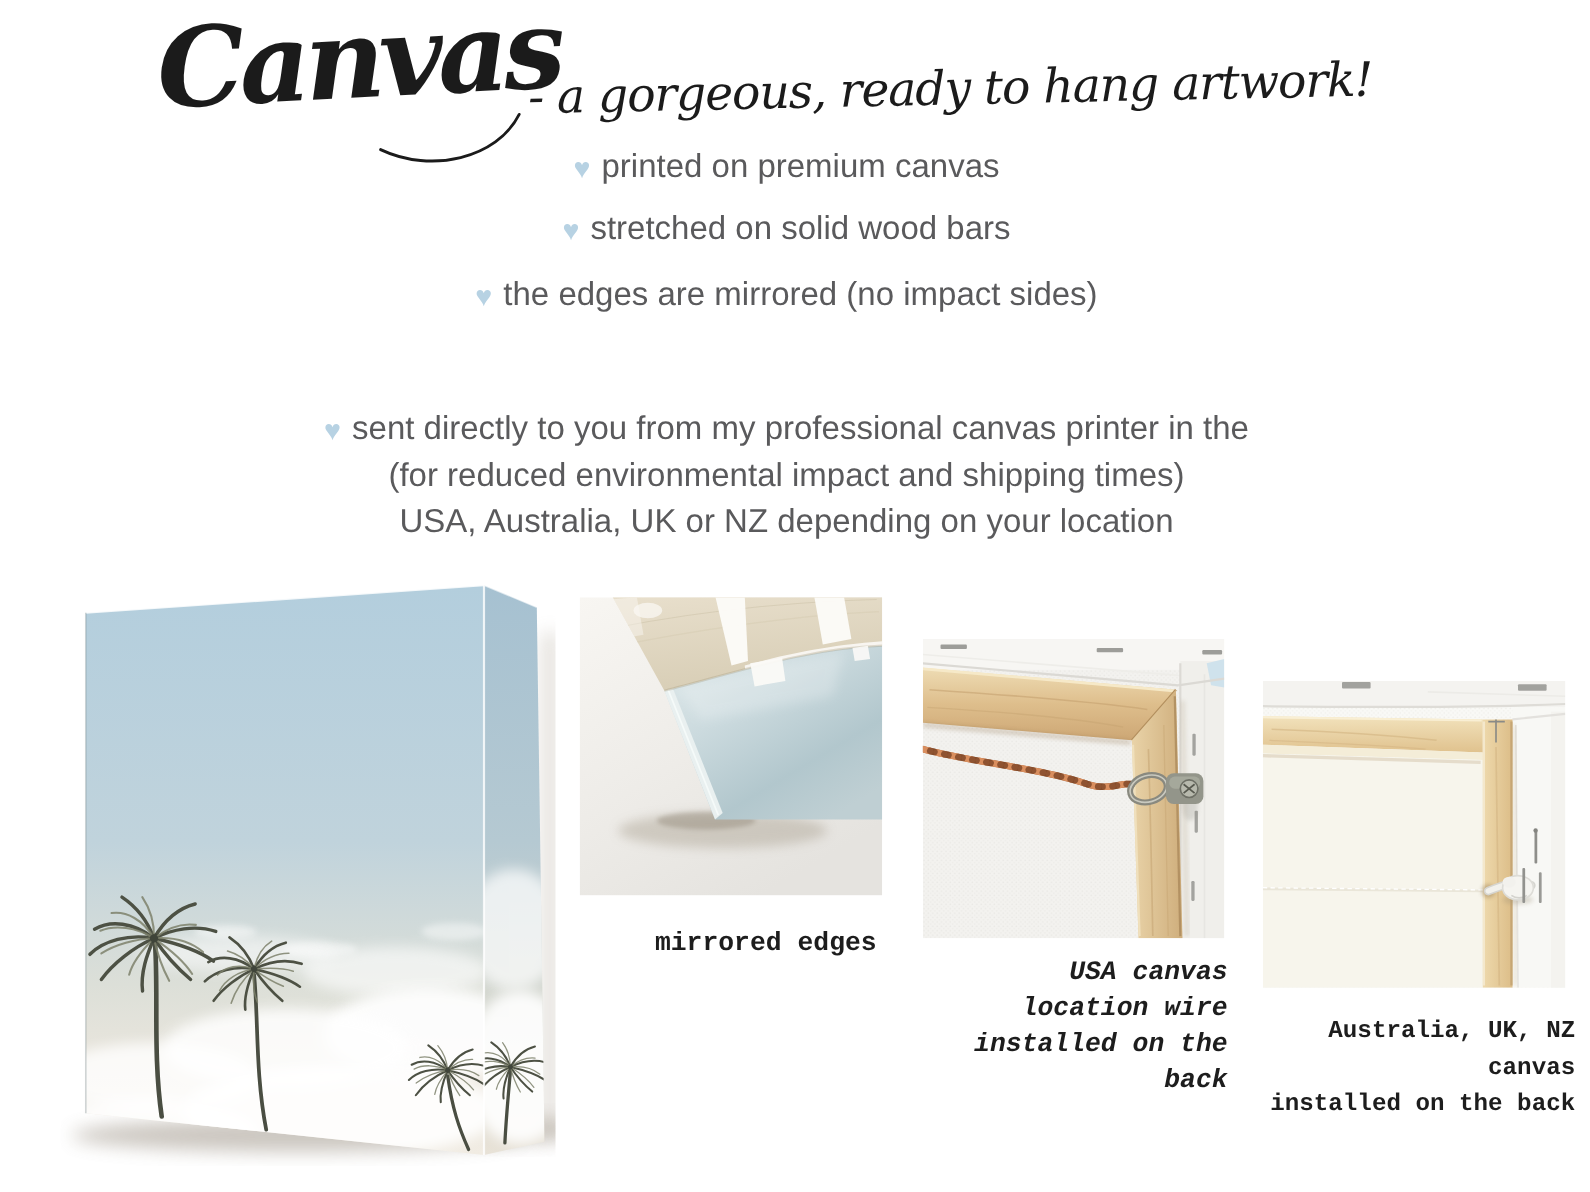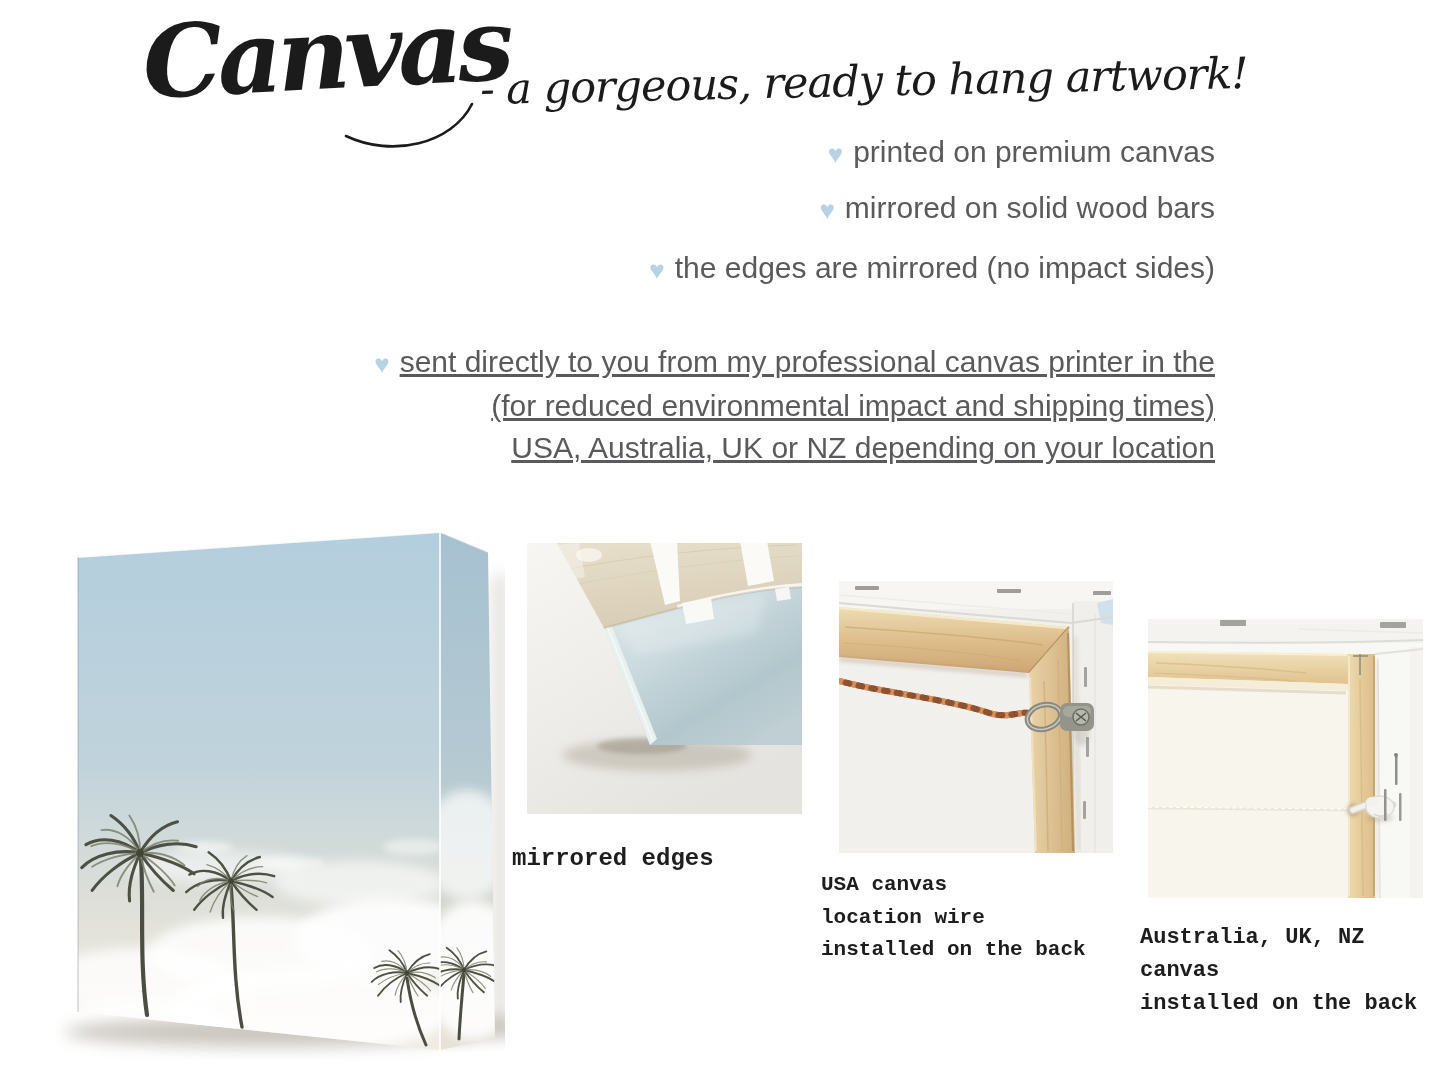--- a/index.html
+++ b/index.html
@@ -9,33 +9,33 @@
   .title-script{position:absolute;left:146px;top:4px;
     font-family:"DejaVu Serif",serif;font-style:italic;font-weight:700;
     font-size:100px;letter-spacing:-5px;color:var(--title-black,#1b1b1b);
     transform:rotate(-3deg);transform-origin:left bottom;}
   .subtitle-script{position:absolute;left:480px;top:56px;white-space:nowrap;
     font-family:"DejaVu Serif",serif;font-style:italic;font-weight:400;
     font-size:43px;letter-spacing:-1px;color:var(--title-black,#1b1b1b);
     transform:rotate(-1.2deg);}
   .title-swash{position:absolute;left:340px;top:100px;}
   
-  .bullet{position:absolute;left:215px;width:1000px;text-align:right;
+  .bullet{position:absolute;left:215px;width:1000px;text-align:center;
     font-size:30px;line-height:36px;color:var(--body-gray,#5a5a5c);white-space:nowrap;}
   .heart{color:var(--heart-blue,#b7d2e3);font-size:26px;margin-right:10px;
     vertical-align:-1px;display:inline-block;}
   .b1{top:134px}.b2{top:190px}.b3{top:250px}.b4{top:305px}
-  .b5{top:341px;line-height:42px;text-decoration:underline;}
+  .b5{top:369px;line-height:42px;}
   
   .fig{position:absolute;}
   .fig svg{display:block;}
-  .caption{position:absolute;text-align:left;color:var(--caption-black,#1d1d1d);
+  .caption{position:absolute;text-align:right;color:var(--caption-black,#1d1d1d);
     font-family:"Liberation Mono",monospace;font-weight:700;}
   .cap2{left:512px;top:845px;width:285px;font-size:24px;}
-  .cap3{left:821px;top:869px;width:295px;font-size:21px;line-height:32.5px;}
+  .cap3{left:821px;top:869px;width:295px;font-size:24px;line-height:32.5px;font-style:italic;}
   .cap4{left:1140px;top:921px;width:292px;font-size:22px;line-height:33px;}
   
   .crown-main{stroke:#4d5144;stroke-width:3;fill:none;stroke-linecap:round;}
   .crown-lite{stroke:#7e826c;stroke-width:2.2;fill:none;stroke-linecap:round;opacity:.85;}
   .trunk{stroke:#4a4e42;fill:none;stroke-linecap:round;}
 </style>
 </head>
 <body>
 
 <div class="page">
@@ -43,21 +43,21 @@
   <div class="title-script">Canvas</div>
   <svg class="title-swash" width="140" height="62" viewBox="0 0 140 62">
     <path d="M132,4 C112,44 52,58 6,36" stroke="#1b1b1b" stroke-width="2.6" fill="none" stroke-linecap="round"></path>
   </svg>
   <div class="subtitle-script">- a gorgeous, ready to hang artwork!</div>
 
   <div class="bullet b1">
     <span class="heart">♥</span><span>printed on premium canvas</span>
   </div>
   <div class="bullet b2">
-    <span class="heart">♥</span><span>mirrored on solid wood bars</span>
+    <span class="heart">♥</span><span>stretched on solid wood bars</span>
   </div>
   <div class="bullet b3">
     <span class="heart">♥</span><span>the edges are mirrored (no impact sides)</span>
   </div>
   <div class="bullet b5">
     <div><span class="heart">♥</span><span>sent directly to you from my professional canvas printer in the</span></div>
     <div>(for reduced environmental impact and shipping times)</div>
     <div>USA, Australia, UK or NZ depending on your location</div>
   </div>
 

